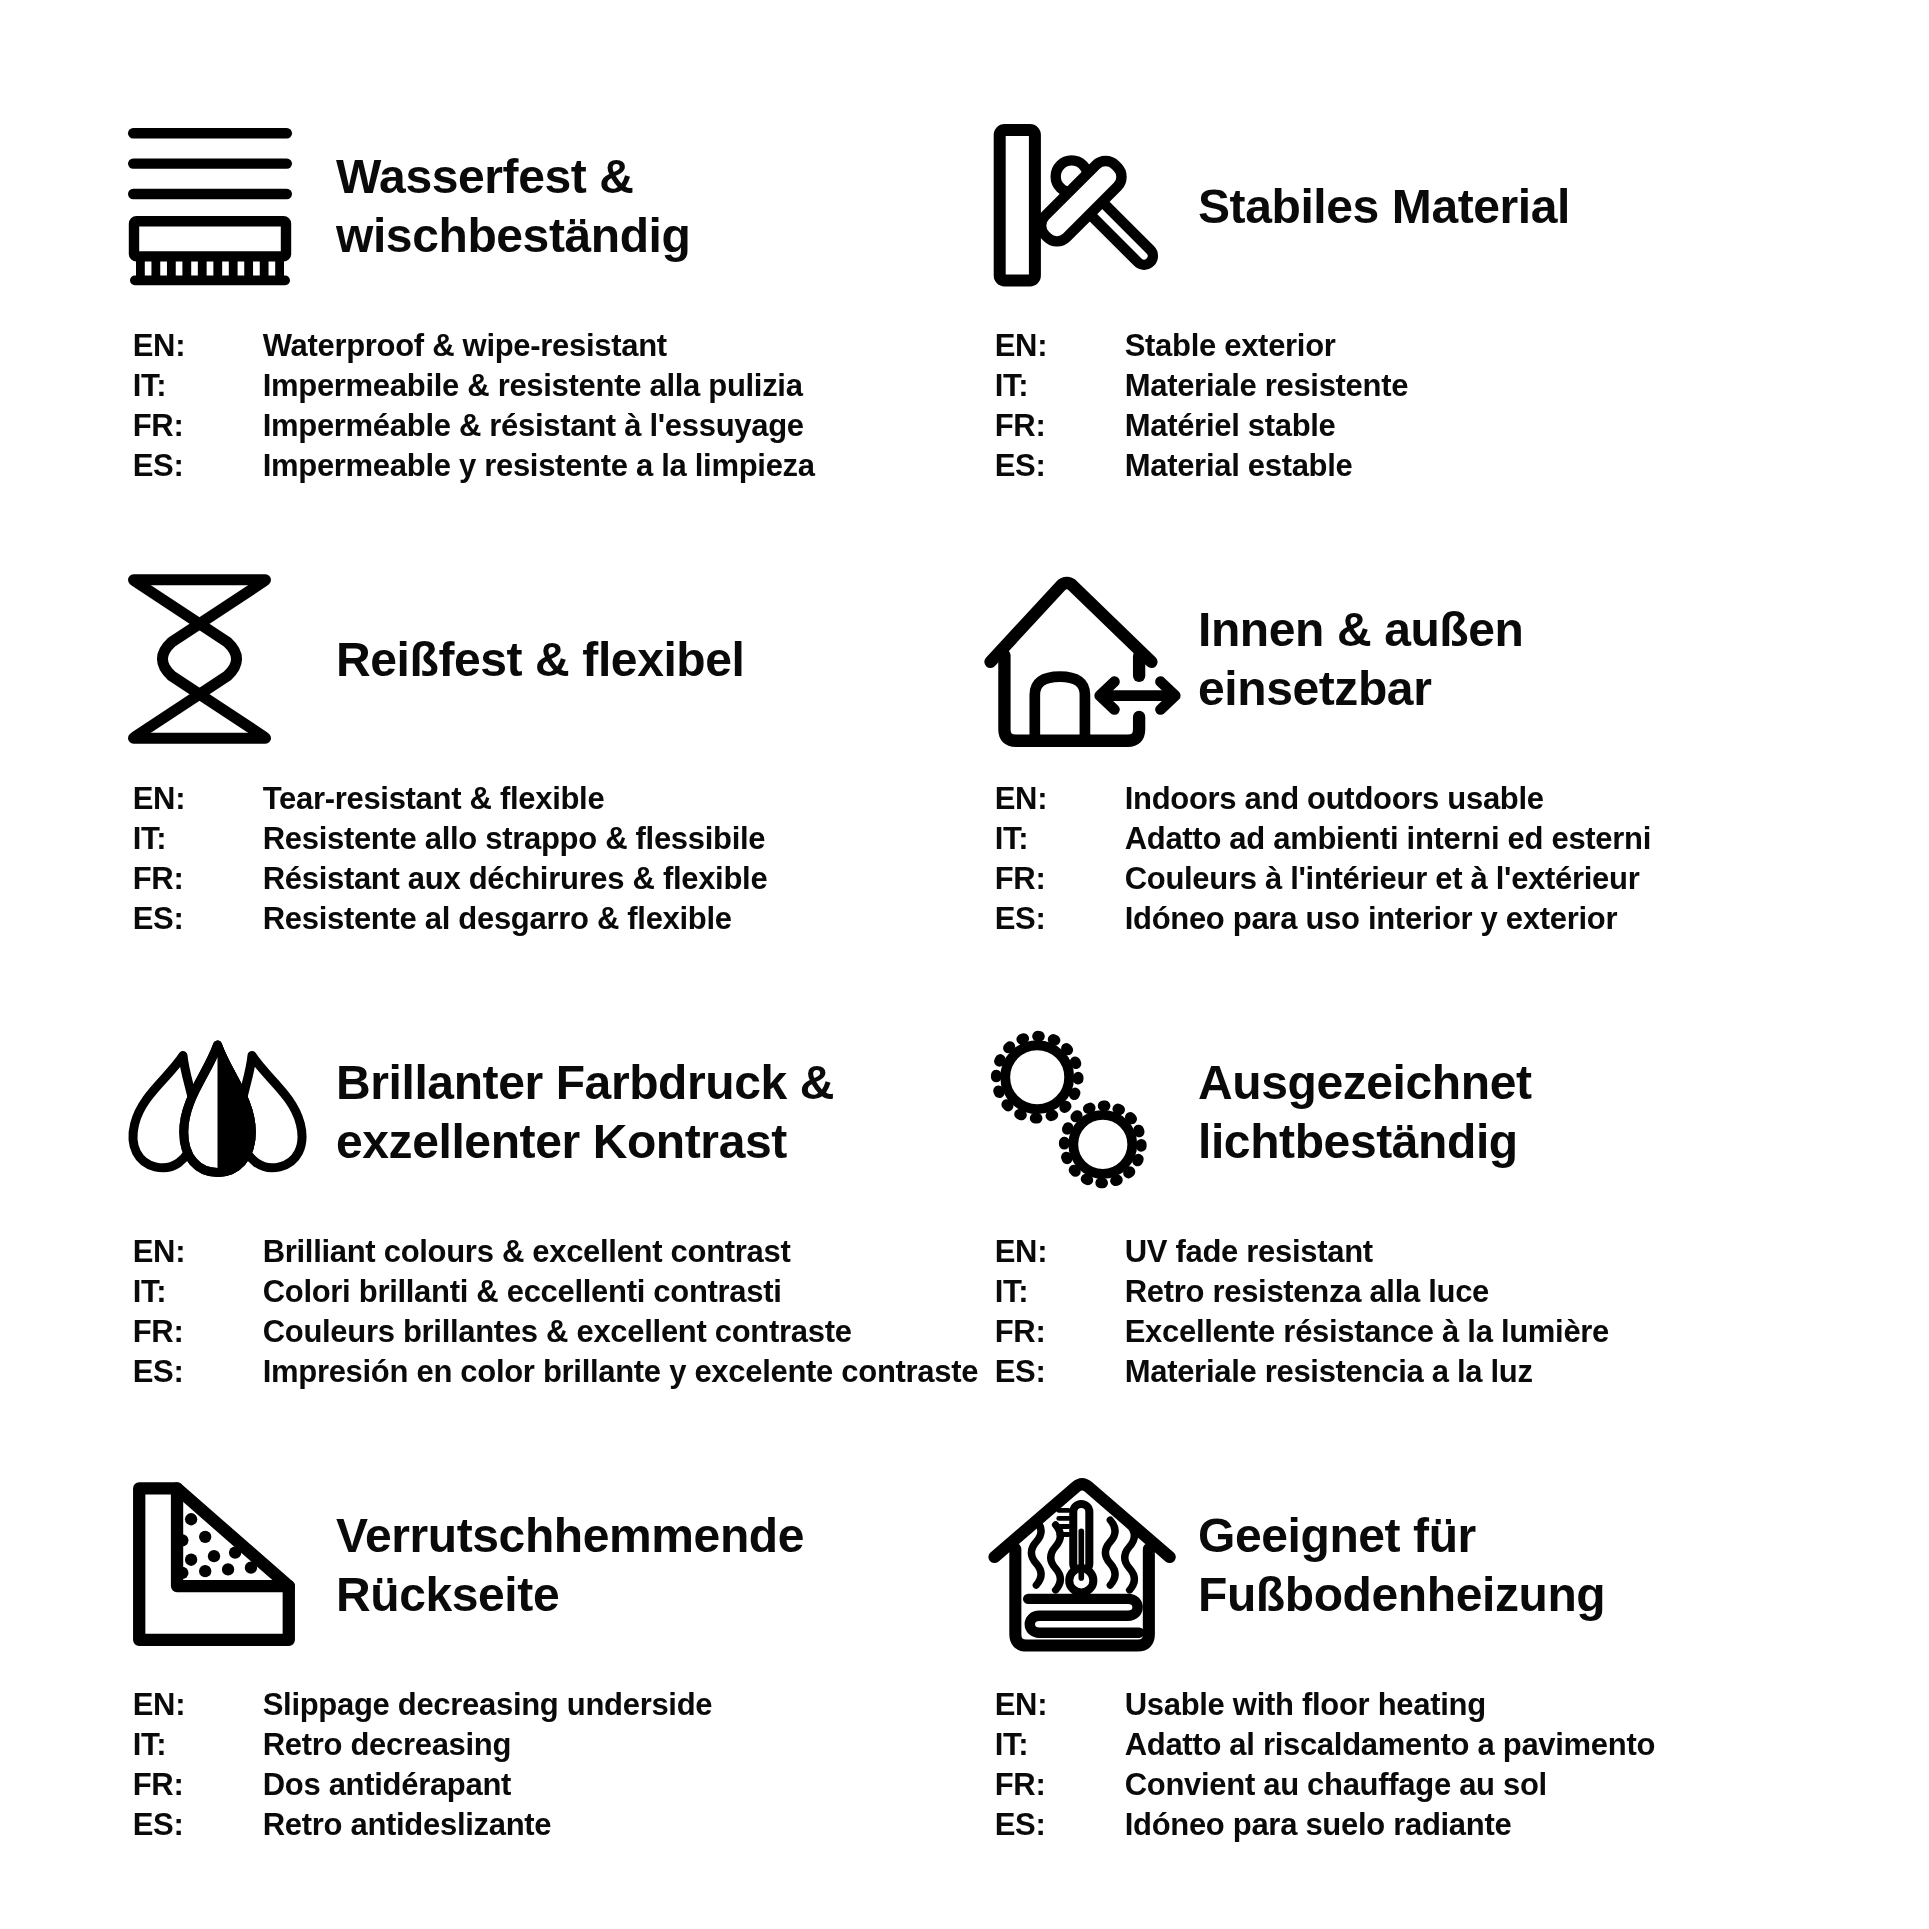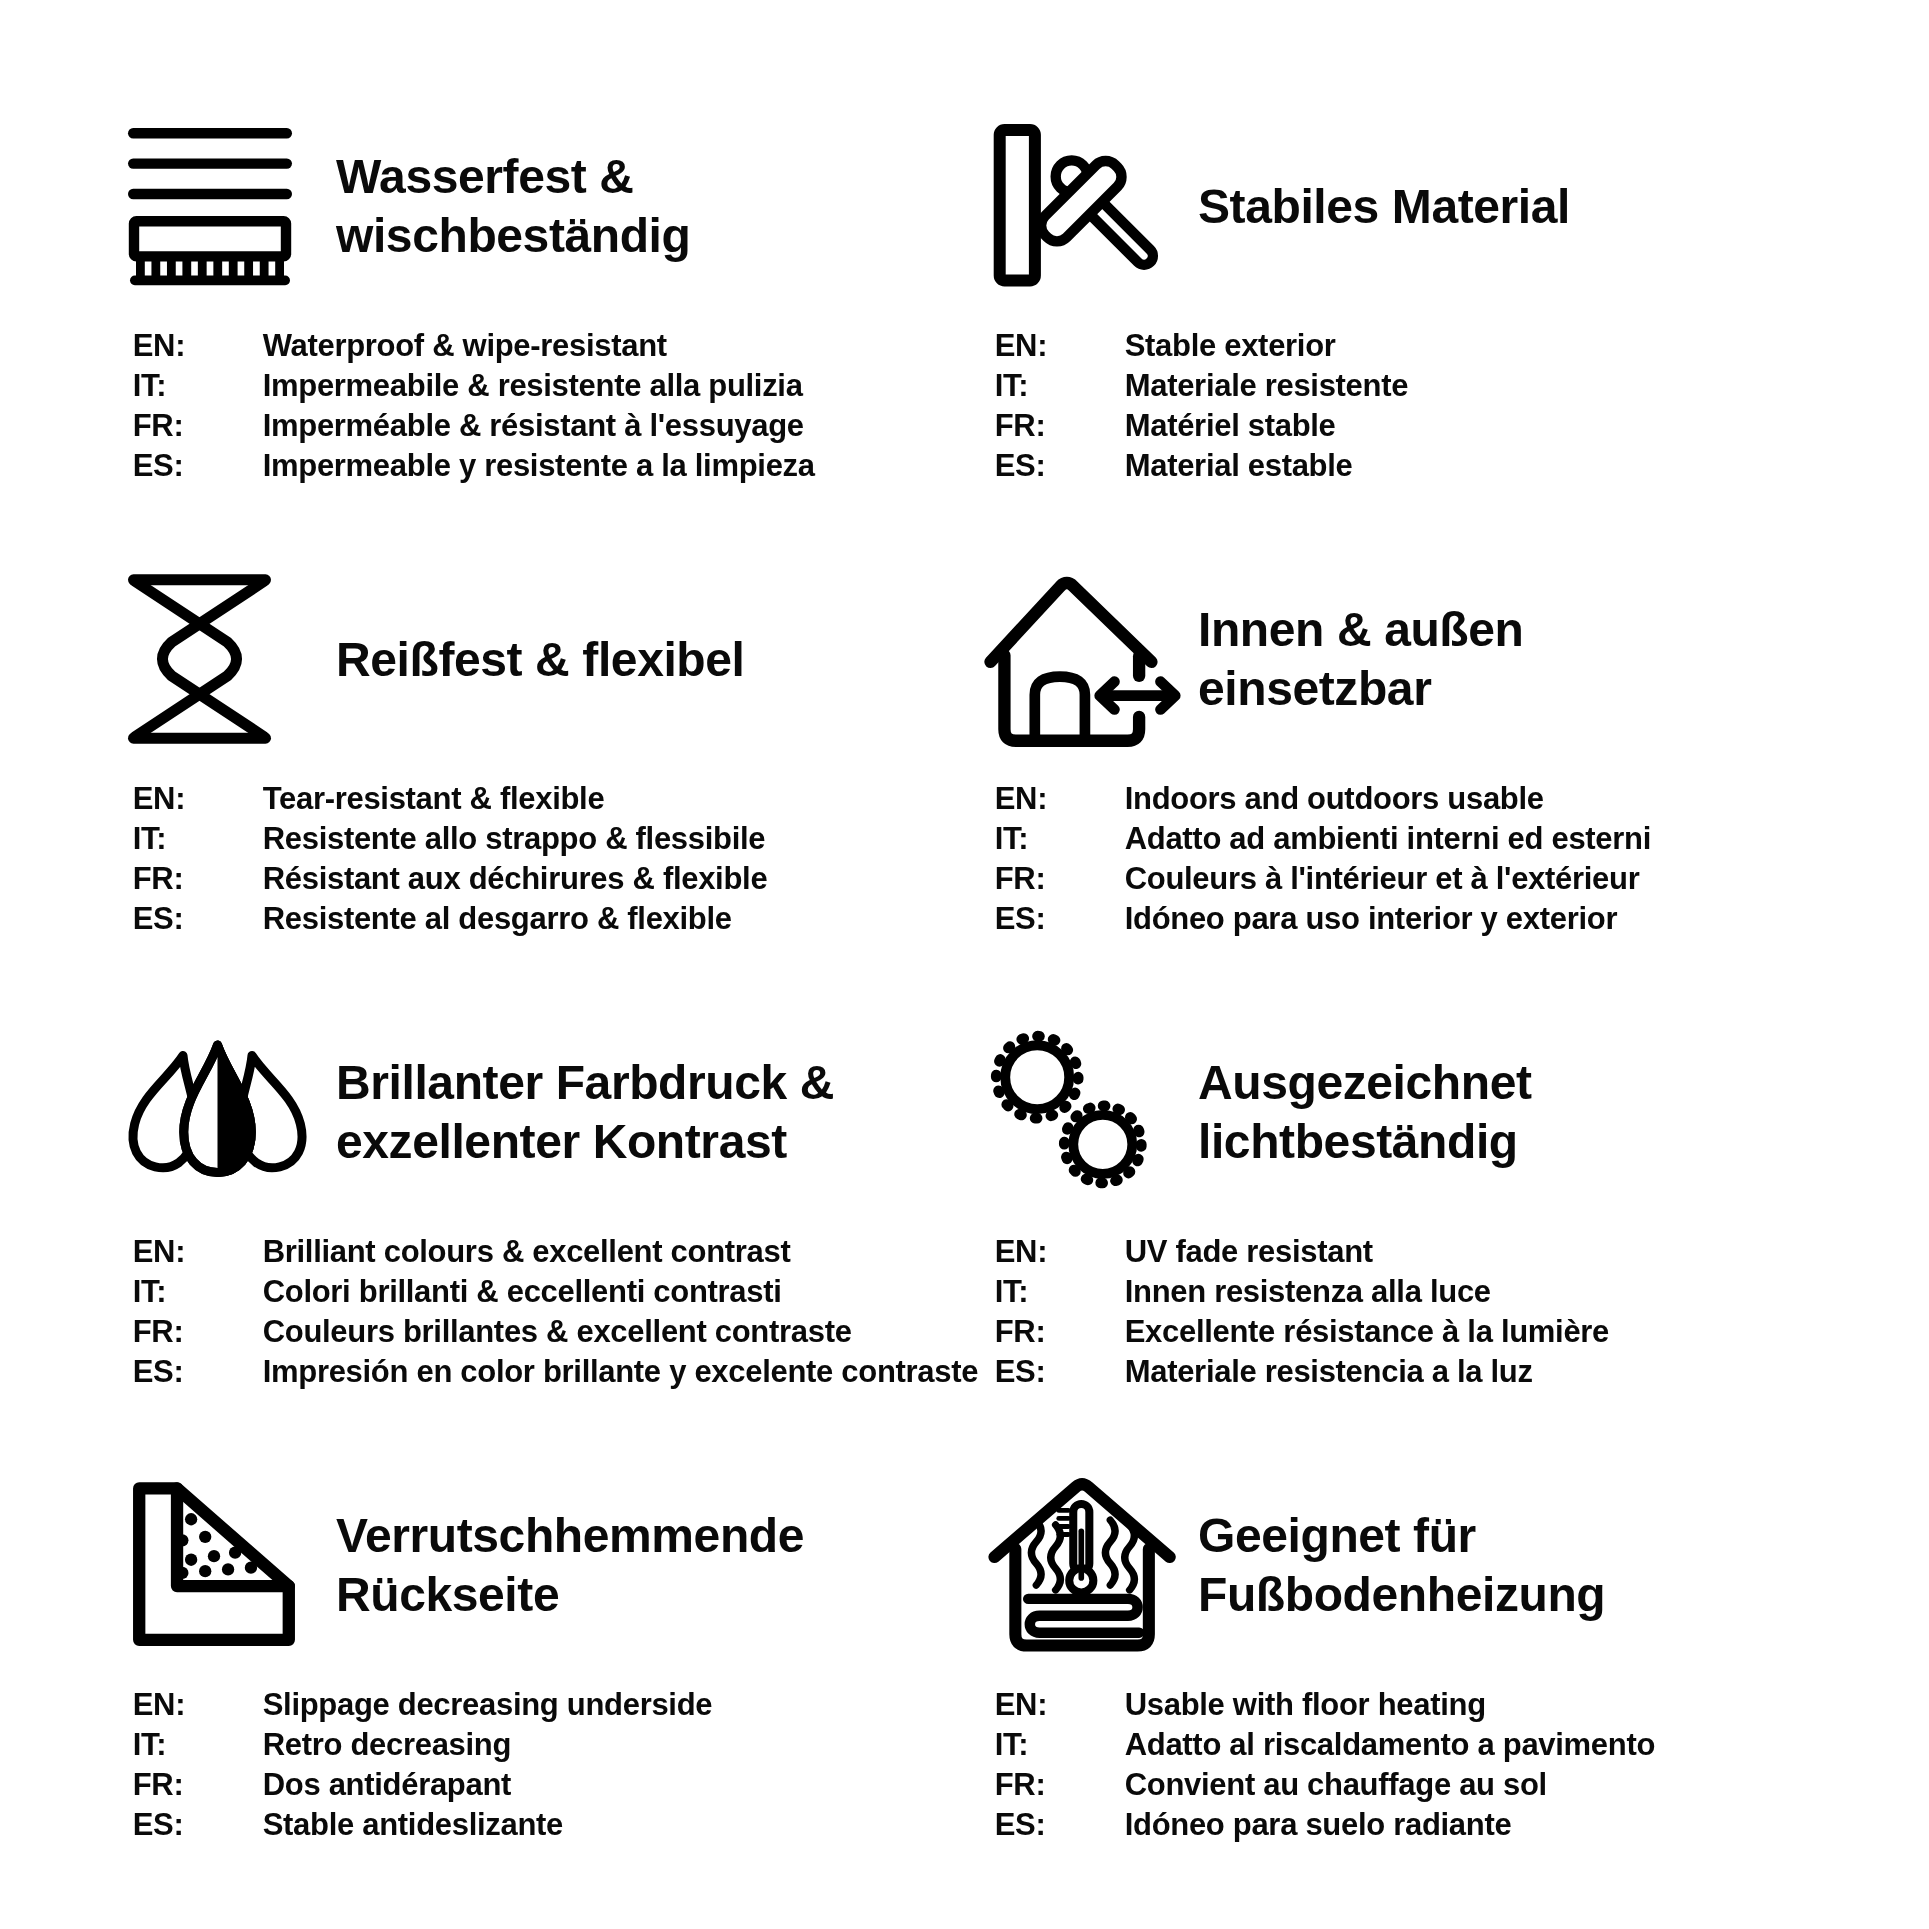--- a/index.html
+++ b/index.html
@@ -225,21 +225,21 @@
         <h2 class="title">Ausgezeichnet
 lichtbeständig</h2>
       </div>
       <div class="trs">
         <div class="tr">
             <span class="lang">EN:</span>
             <span class="txt">UV fade resistant</span>
           </div>
         <div class="tr">
             <span class="lang">IT:</span>
-            <span class="txt">Innen resistenza alla luce</span>
+            <span class="txt">Retro resistenza alla luce</span>
           </div>
         <div class="tr">
             <span class="lang">FR:</span>
             <span class="txt">Excellente résistance à la lumière</span>
           </div>
         <div class="tr">
             <span class="lang">ES:</span>
             <span class="txt">Materiale resistencia a la luz</span>
           </div>
       </div>
@@ -274,21 +274,21 @@
         <div class="tr">
             <span class="lang">IT:</span>
             <span class="txt">Retro decreasing</span>
           </div>
         <div class="tr">
             <span class="lang">FR:</span>
             <span class="txt">Dos antidérapant</span>
           </div>
         <div class="tr">
             <span class="lang">ES:</span>
-            <span class="txt">Stable antideslizante</span>
+            <span class="txt">Retro antideslizante</span>
           </div>
       </div>
     </section>
 
     <section class="feature">
       <div class="head">
         <div class="icon-box">
           <svg width="189" height="183" viewBox="0 0 235 225">
             <path class="ic" stroke-width="15" d="M8,102 L109,15 Q117,8 125,15 L226,102"></path>
             <path class="ic" stroke-width="15" d="M34,92 V198 Q34,212 48,212 H186 Q200,212 200,198 V92"></path>

